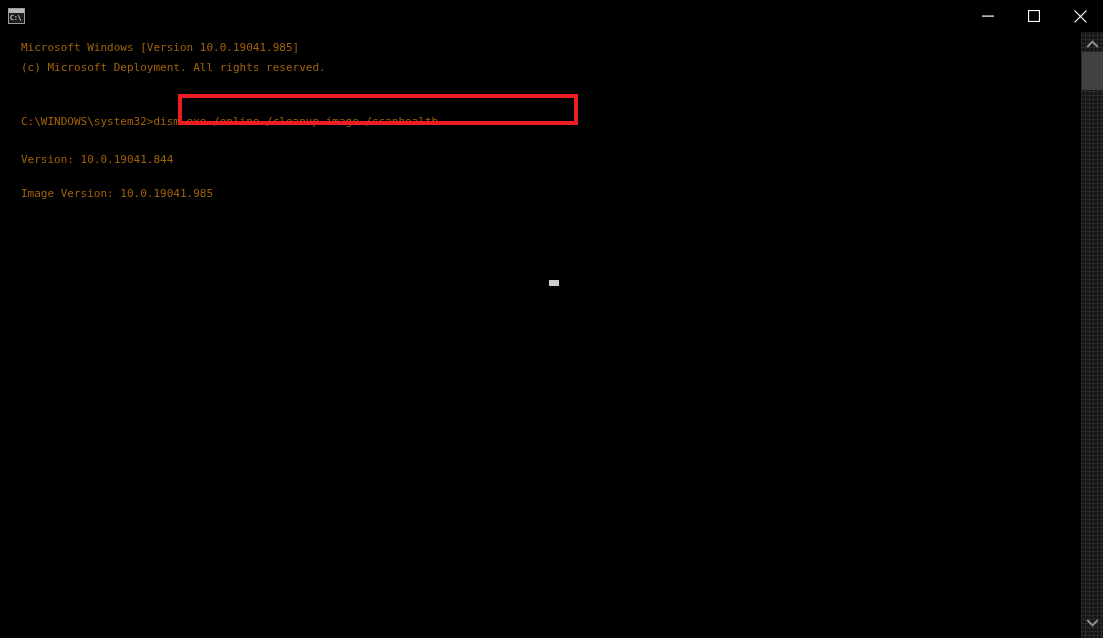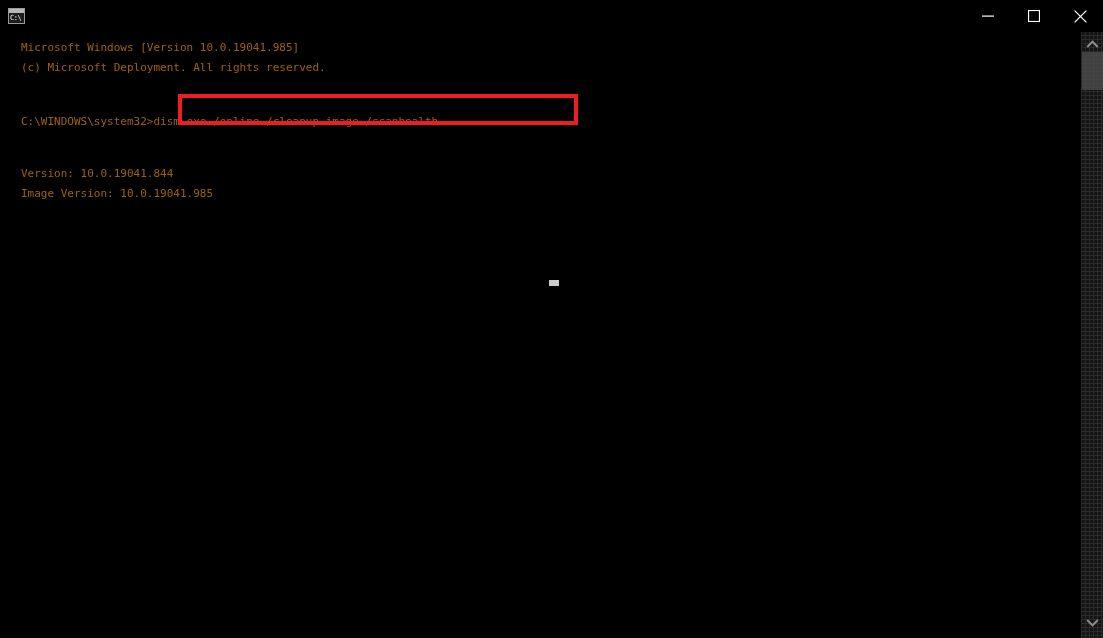--- a/index.html
+++ b/index.html
@@ -226,21 +226,21 @@
       <svg width="13" height="13" viewBox="0 0 13 13">
         <path d="M0.6 0.6 L12.4 12.4 M12.4 0.6 L0.6 12.4" stroke="#ffffff" stroke-width="1.2" fill="none"></path>
       </svg>
     </div>
   </div>
 
   <div class="console">
     <div class="line" style="top:6px">Microsoft Windows [Version 10.0.19041.985]</div>
     <div class="line" style="top:26px">(c) Microsoft Deployment. All rights reserved.</div>
     <div class="line" style="top:80px">C:\WINDOWS\system32&gt;dism.exe /online /cleanup-image /scanhealth</div>
-    <div class="line" style="top:132px">Version: 10.0.19041.844</div>
+    <div class="line" style="top:118px">Version: 10.0.19041.844</div>
     <div class="line" style="top:152px">Image Version: 10.0.19041.985</div>
     <div class="cursor"></div>
   </div>
 
   <div class="annot-rect"></div>
 
   <div class="scrollbar">
     <div class="sb-track"></div>
     <div class="sb-btn sb-up">
       <svg width="13" height="9" viewBox="0 0 13 9">

